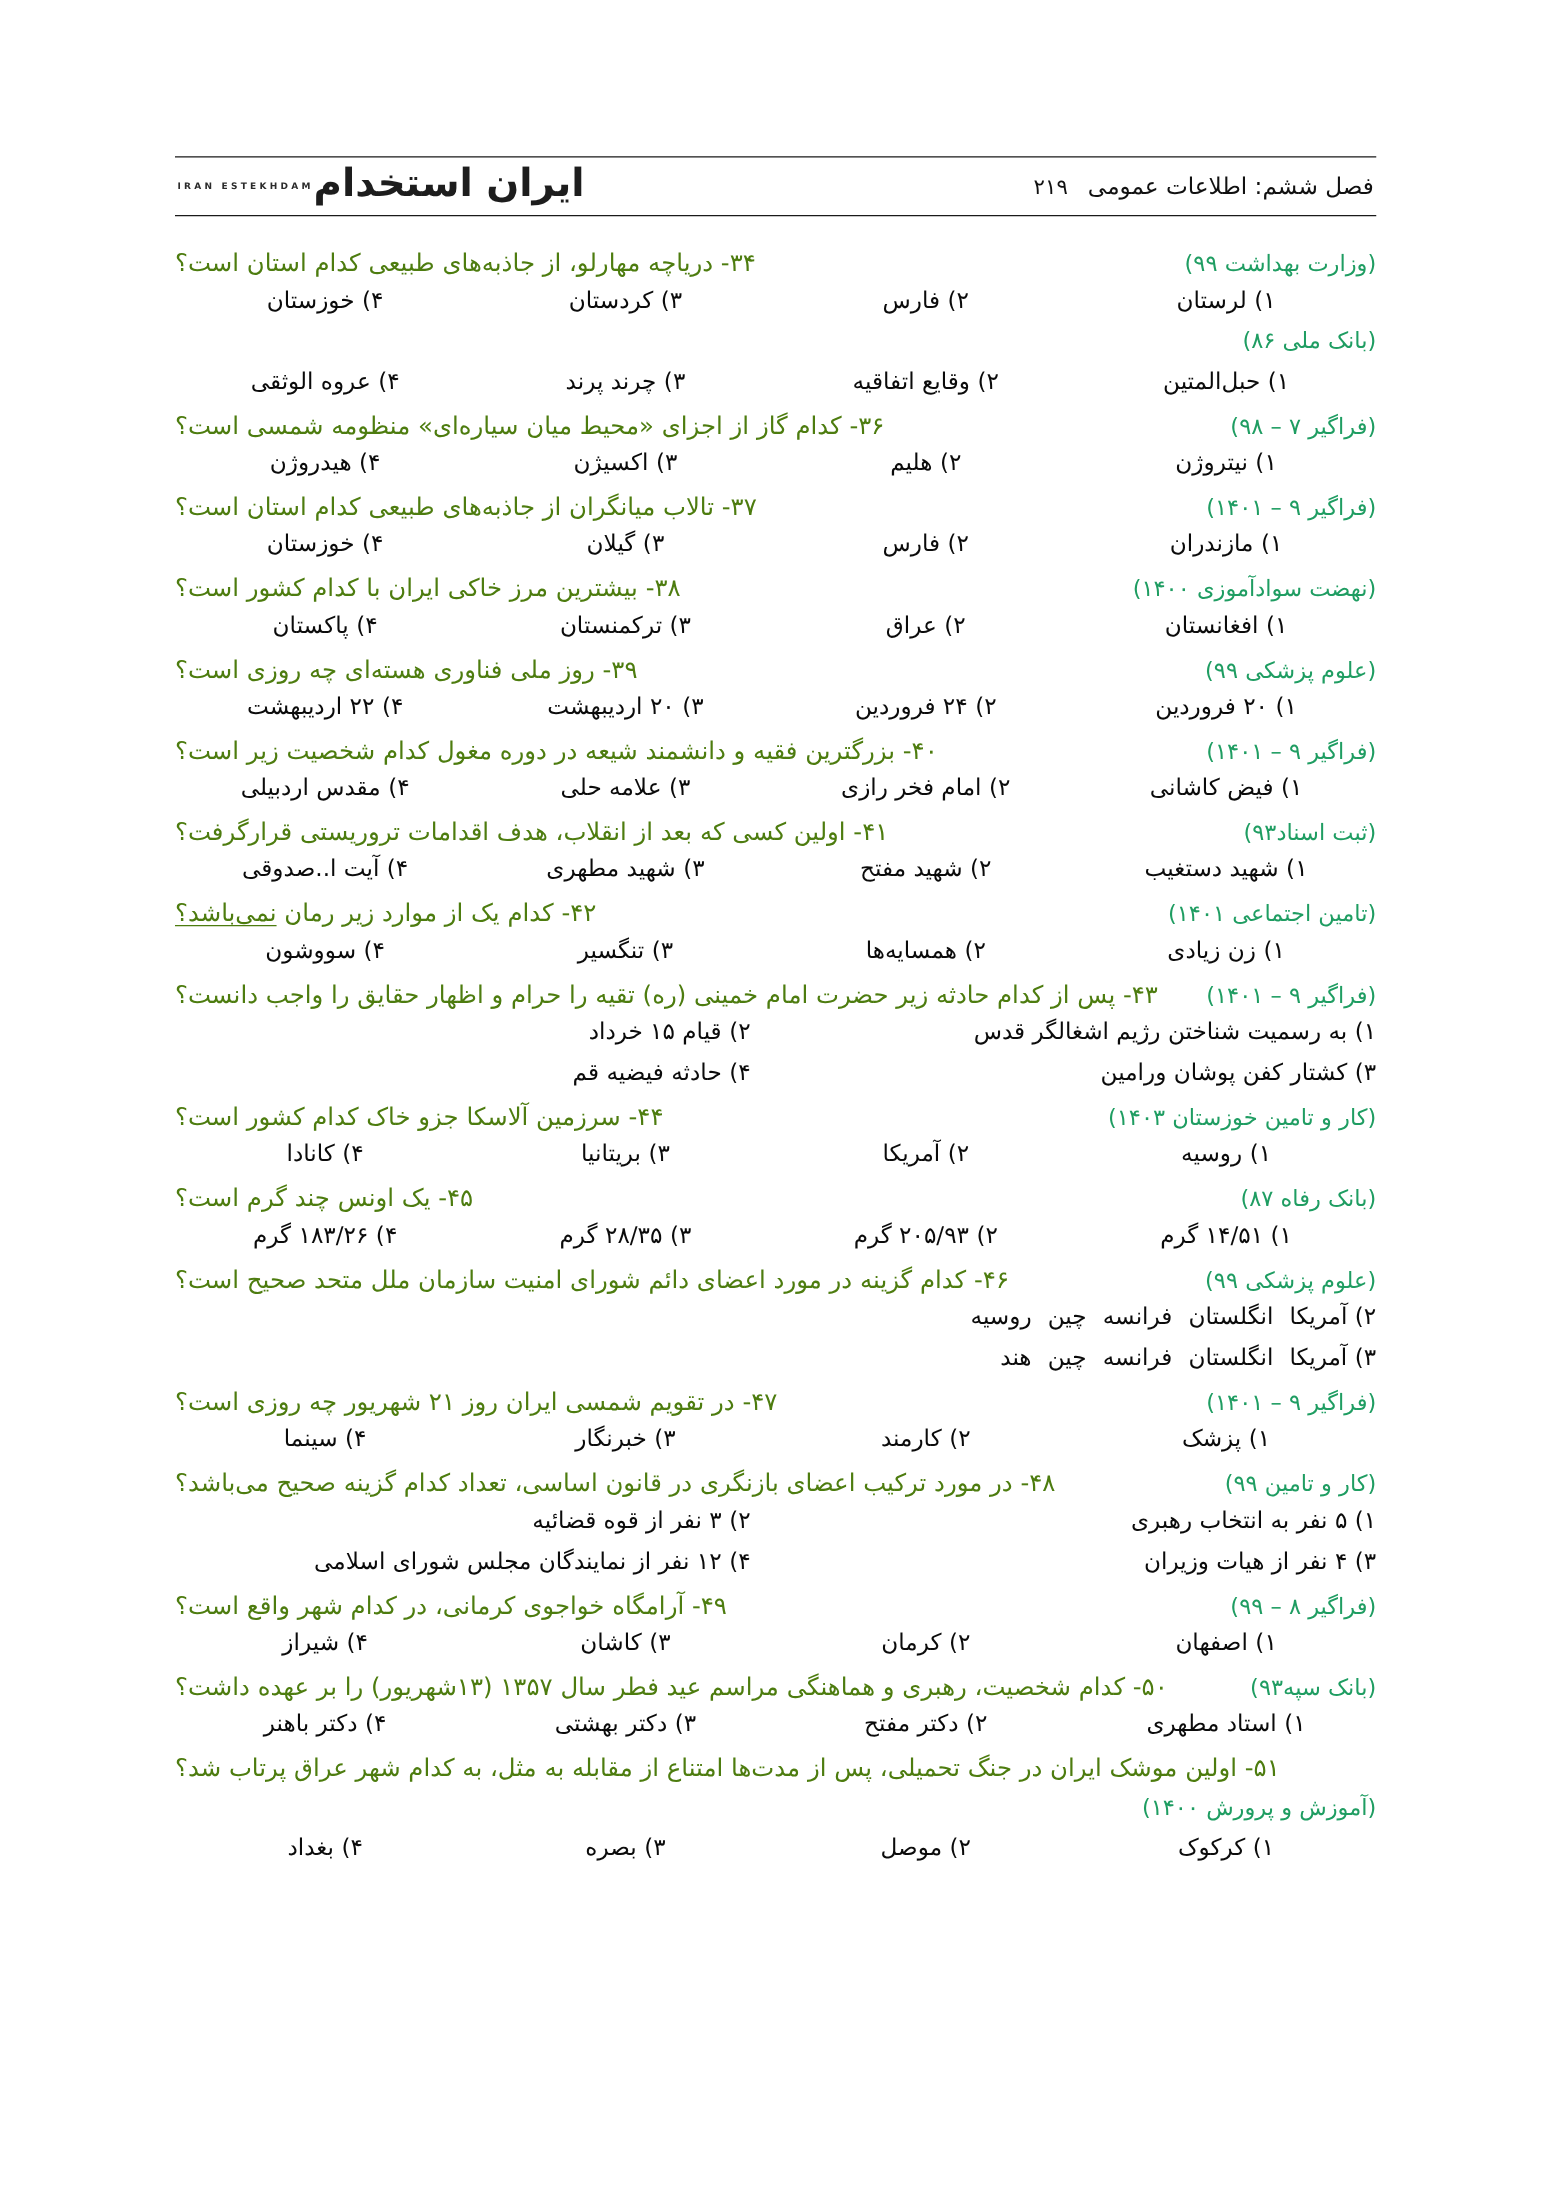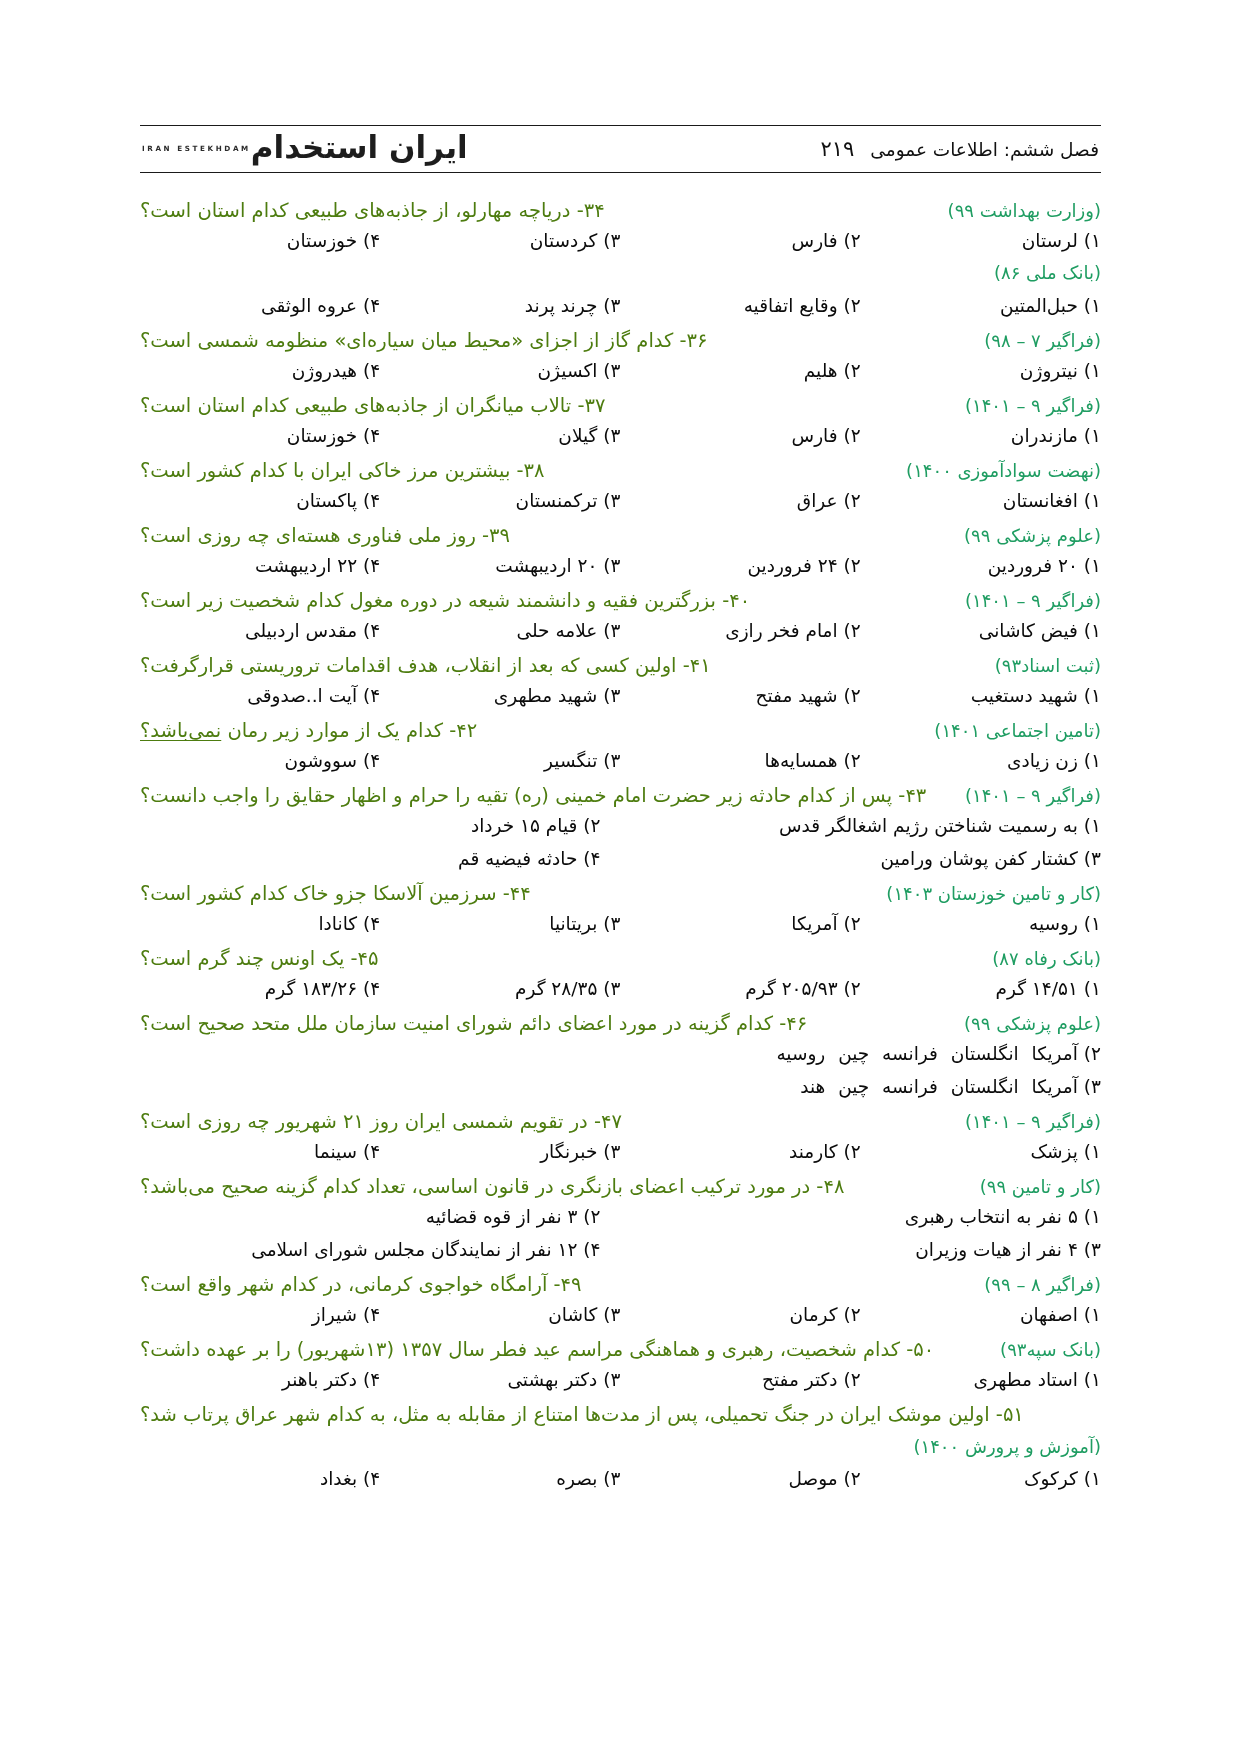--- a/index.html
+++ b/index.html
@@ -40,21 +40,21 @@
   .header-right {
     display: flex;
     flex-direction: row;
     align-items: baseline;
     gap: 16px;
     font-size: 18.5px;
     color: #111111;
     white-space: nowrap;
   }
   .chapter-title { font-size: 18.5px; letter-spacing: 0; }
-  .page-number  { font-size: 21px; }
+  .page-number  { font-size: 17px; }
 
   
   .logo {
     display: flex;
     align-items: center;
     justify-content: center;
     line-height: 1;
     transform: translateY(-1px);
   }
   .logo-wordmark {
@@ -126,21 +126,21 @@
     align-items: baseline;
     padding-bottom: 3px;
   }
   .opt {
     font-size: 18.5px;
     color: #0b0b0b;
     white-space: nowrap;
     line-height: 1.45;
   }
   
-  .opts.four > .opt { width: 25%; box-sizing: border-box; }
+  .opts.four > .opt { width: 25%; box-sizing: border-box; text-align: center; }
   
   .opts.two > .opt { width: 50%; box-sizing: border-box; }
   .opts.two > .opt:nth-child(2) { padding-right: 20px; }
 
   .opt-num { margin-left: 6px; }
 
   
   .spacedwords { letter-spacing: 0.2px; word-spacing: 7px; }
 
   

